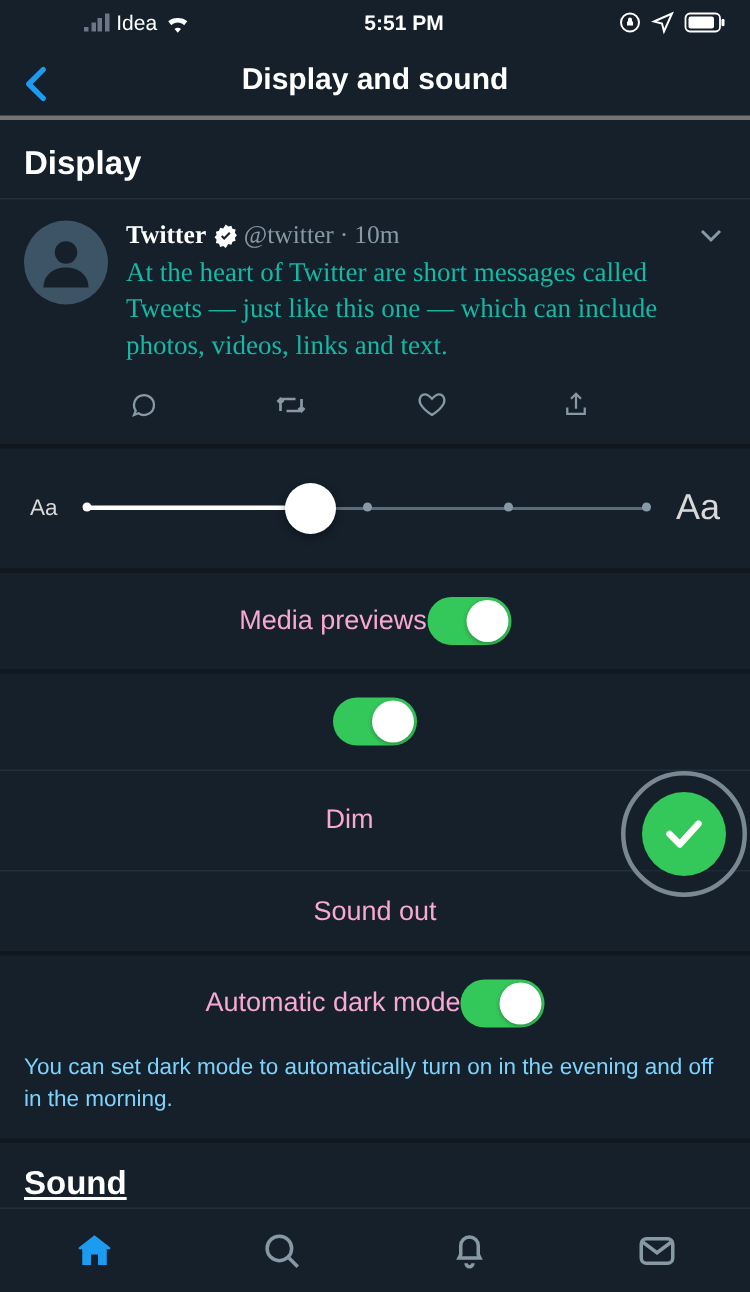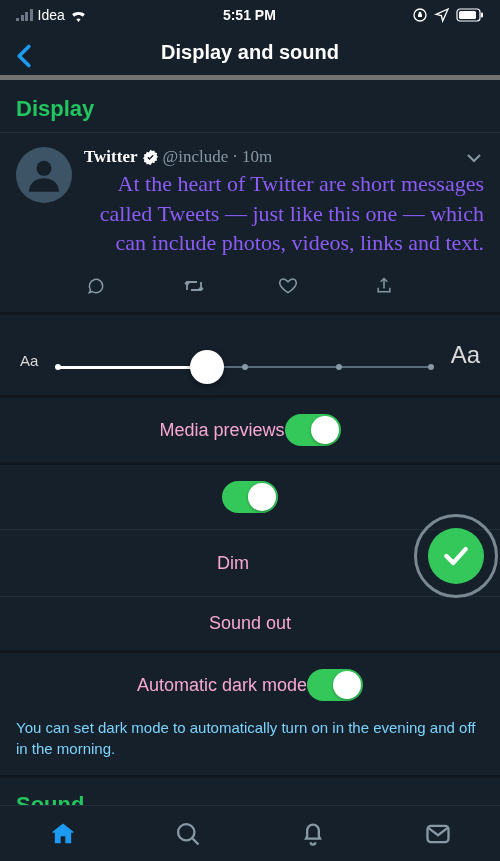--- a/index.html
+++ b/index.html
@@ -14,74 +14,75 @@
   }
   .status-bar {
     height: 30px;
     display:flex;
     align-items:center;
     justify-content: space-between;
     padding: 0 16px;
     font-size: 14px;
     font-weight: 500;
     color: #fff;
+    margin-left: 40px;
   }
   .status-left { display:flex; align-items:center; gap:5px; }
   .status-right { display:flex; align-items:center; gap:6px; }
   .signal-bars { display:flex; align-items:flex-end; gap:1.5px; height:12px;}
   .signal-bars span { width:3px; background:#6b7687; }
   .signal-bars span:nth-child(1){height:3px;}
   .signal-bars span:nth-child(2){height:6px;}
   .signal-bars span:nth-child(3){height:9px; background:#6b7687;}
   .signal-bars span:nth-child(4){height:12px; background:#6b7687;}
   .nav-header {
     height: 50px;
     display:flex;
     align-items:center;
     justify-content:center;
     position:relative;
-    border-bottom:5px solid #737373;
+    border-bottom:3px solid #737373;
   }
   .back-btn { position:absolute; left:16px; top:14px; }
   .nav-title { font-size:20px; font-weight:800; }
   .section-header {
     padding: 16px 16px 10px;
     font-size: 22px;
     font-weight: 800;
-    color: #22c55e;
+    color: #ffffff;
   }
   .divider { height:3px; background:#10171e; }
   .divider-thin { height:1px; background:#22303c; }
   .tweet-card {
     padding: 14px 16px 10px;
     display:flex;
     gap:12px;
     position:relative;
     font-family:Liberation Serif, serif;
   }
   .avatar {
     width:56px; height:56px; border-radius:50%;
     background:#3d5466;
     display:flex; align-items:center; justify-content:center;
     flex-shrink:0;
   }
   .tweet-body { flex:1; }
   .tweet-head { display:flex; align-items:center; gap:4px; font-size:17px; flex-wrap:wrap;}
   .tweet-name { font-weight:700; }
   .tweet-handle { color:#8899a6; }
-  .tweet-text { font-size:22px; color:#8b5cf6; line-height:1.35; margin-top:2px;text-align:right;}
+  .tweet-text { font-size:18px; color:#14b8a6; line-height:1.35; margin-top:2px;}
   .tweet-caret { position:absolute; right:18px; top:16px; }
   .tweet-actions {
     display:flex; justify-content:space-around;
     padding: 8px 30px 16px 86px;
     color:#8899a6;
   }
   .tweet-actions > * { flex:1; display:flex; justify-content:flex-start;}
   .font-slider-row {
-    display:flex; align-items:flex-end; gap:18px;
+    display:flex; align-items:center; gap:18px;
     padding: 26px 20px;
   }
   .aa-small { font-size:15px; color:#d9d9d9;}
   .aa-large { font-size:24px; color:#d9d9d9;}
   .slider-track {
     flex:1; position:relative; height:4px;
     display:flex; align-items:center;
   }
   .slider-line-active { position:absolute; left:0; width:40%; height:3px; background:#fff; border-radius:2px;}
   .slider-line-rest { position:absolute; left:40%; right:0; height:2px; background:#5a6b7a;}
@@ -199,21 +200,21 @@
         <path d="M3 22c0-5 4-8 9-8s9 3 9 8"></path>
       </svg>
   </div>
   <div class="tweet-body">
     <div class="tweet-head">
       <span class="tweet-name">Twitter</span>
       <svg width="17" height="17" viewBox="0 0 24 24" fill="#fff">
           <path d="M12 1l2.4 1.8L17.3 2l1 2.9 3 .8-.7 3 1.9 2.3-1.9 2.3.7 3-3 .8-1 2.9-2.9-.8L12 23l-2.4-1.8L6.7 22l-1-2.9-3-.8.7-3L1.5 13l1.9-2.3-.7-3 3-.8 1-2.9 2.9.8L12 1z"></path>
           <path d="M10.5 15.5l-3-3 1.4-1.4 1.6 1.6 4.6-4.6 1.4 1.4z" fill="#15202b"></path>
         </svg>
-      <span class="tweet-handle">@include</span>
+      <span class="tweet-handle">@twitter</span>
       <span class="tweet-handle">·</span>
       <span class="tweet-handle">10m</span>
     </div>
     <div class="tweet-text">At the heart of Twitter are short messages called Tweets — just like this one — which can include photos, videos, links and text.</div>
   </div>
   <div class="tweet-caret">
     <svg width="16" height="10" viewBox="0 0 16 10" fill="none" stroke="#8899a6" stroke-width="2">
         <path d="M2 2l6 6 6-6"></path>
       </svg>
   </div>

